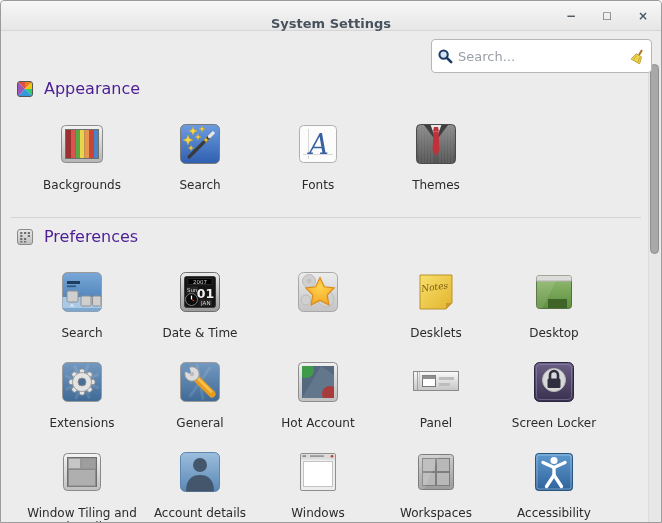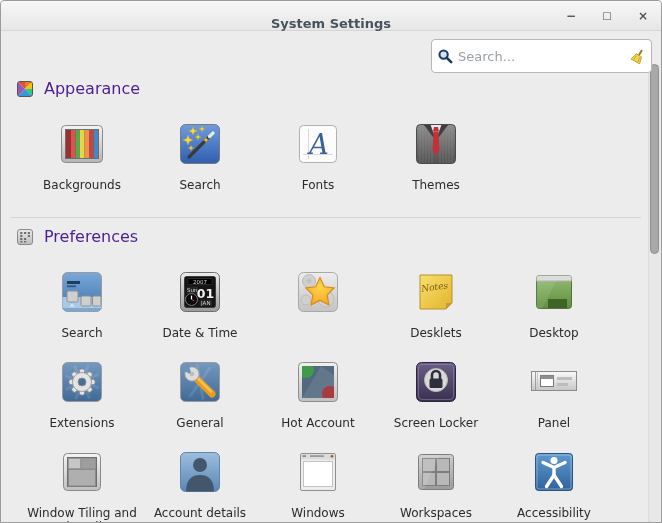--- a/index.html
+++ b/index.html
@@ -414,53 +414,53 @@
    <circle cx="36" cy="36" r="8" fill="#a83c3c"></circle>
               </g>
             </svg>
           </span>
             <span class="label">Hot Account</span>
           </div>
         <div class="cell">
             <span class="icon48">
             <svg xmlns="http://www.w3.org/2000/svg" viewBox="0 0 48 48">
               <defs>
-                <linearGradient id="slg" x1="0" y1="0" x2="0" y2="1">
-                  <stop offset="0" stop-color="#6b5f85"></stop>
-                  <stop offset="1" stop-color="#39304e"></stop>
-                </linearGradient>
-              </defs>
-  <rect x="4.5" y="4.5" width="39" height="39" rx="5" fill="url(#slg)" stroke="#2c2640"></rect>
-  <rect x="6.5" y="6.5" width="35" height="35" rx="3.5" fill="none" stroke="#9a8fba" opacity="0.5"></rect>
-  <circle cx="24" cy="22" r="11.5" fill="#d9d9d9" stroke="#b5b5b5"></circle>
-  <path d="M20 21 v-4 a4 4 0 0 1 8 0 v4" fill="none" stroke="#2e2e3e" stroke-width="2.6"></path>
-  <rect x="17.5" y="20.5" width="13" height="9.5" rx="1.5" fill="#2e2e3e"></rect>
-            </svg>
-          </span>
-            <span class="label">Screen Locker</span>
-          </div>
-        <div class="cell">
-            <span class="icon48">
-            <svg xmlns="http://www.w3.org/2000/svg" viewBox="0 0 48 48">
-              <defs>
                 <linearGradient id="png" x1="0" y1="0" x2="0" y2="1">
                   <stop offset="0" stop-color="#fafafa"></stop>
                   <stop offset="1" stop-color="#c6c6c6"></stop>
                 </linearGradient>
               </defs>
   <rect x="1.5" y="13.5" width="45" height="19" fill="url(#png)" stroke="#8a8a8a"></rect>
   <line x1="5.5" y1="14" x2="5.5" y2="32" stroke="#a0a0a0"></line>
               <line x1="7.5" y1="14" x2="7.5" y2="32" stroke="#c8c8c8"></line>
   <rect x="10.5" y="17.5" width="13" height="11" fill="#ffffff" stroke="#777"></rect>
   <rect x="10.5" y="17.5" width="13" height="3.5" fill="#8f8f8f"></rect>
   <rect x="27" y="19" width="15" height="3" fill="#bdbdbd"></rect>
               <rect x="27" y="25" width="11" height="3" fill="#bdbdbd"></rect>
             </svg>
           </span>
             <span class="label">Panel</span>
+          </div>
+        <div class="cell">
+            <span class="icon48">
+            <svg xmlns="http://www.w3.org/2000/svg" viewBox="0 0 48 48">
+              <defs>
+                <linearGradient id="slg" x1="0" y1="0" x2="0" y2="1">
+                  <stop offset="0" stop-color="#6b5f85"></stop>
+                  <stop offset="1" stop-color="#39304e"></stop>
+                </linearGradient>
+              </defs>
+  <rect x="4.5" y="4.5" width="39" height="39" rx="5" fill="url(#slg)" stroke="#2c2640"></rect>
+  <rect x="6.5" y="6.5" width="35" height="35" rx="3.5" fill="none" stroke="#9a8fba" opacity="0.5"></rect>
+  <circle cx="24" cy="22" r="11.5" fill="#d9d9d9" stroke="#b5b5b5"></circle>
+  <path d="M20 21 v-4 a4 4 0 0 1 8 0 v4" fill="none" stroke="#2e2e3e" stroke-width="2.6"></path>
+  <rect x="17.5" y="20.5" width="13" height="9.5" rx="1.5" fill="#2e2e3e"></rect>
+            </svg>
+          </span>
+            <span class="label">Screen Locker</span>
           </div>
         <div class="cell">
             <span class="icon48">
             <svg xmlns="http://www.w3.org/2000/svg" viewBox="0 0 48 48">
               <defs>
                 <linearGradient id="wtf" x1="0" y1="0" x2="0" y2="1">
                   <stop offset="0" stop-color="#f4f4f4"></stop>
                   <stop offset="1" stop-color="#c0c0c0"></stop>
                 </linearGradient>
               </defs>

